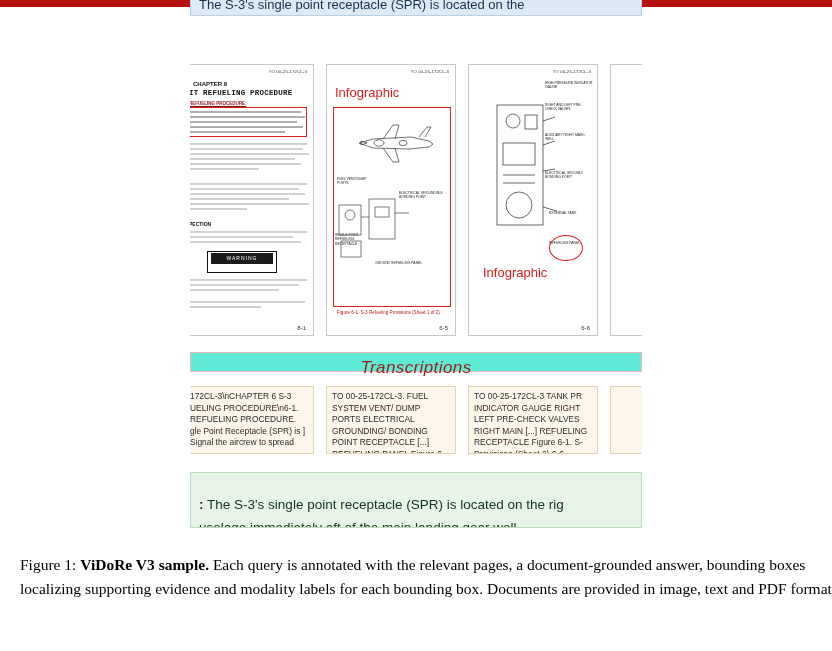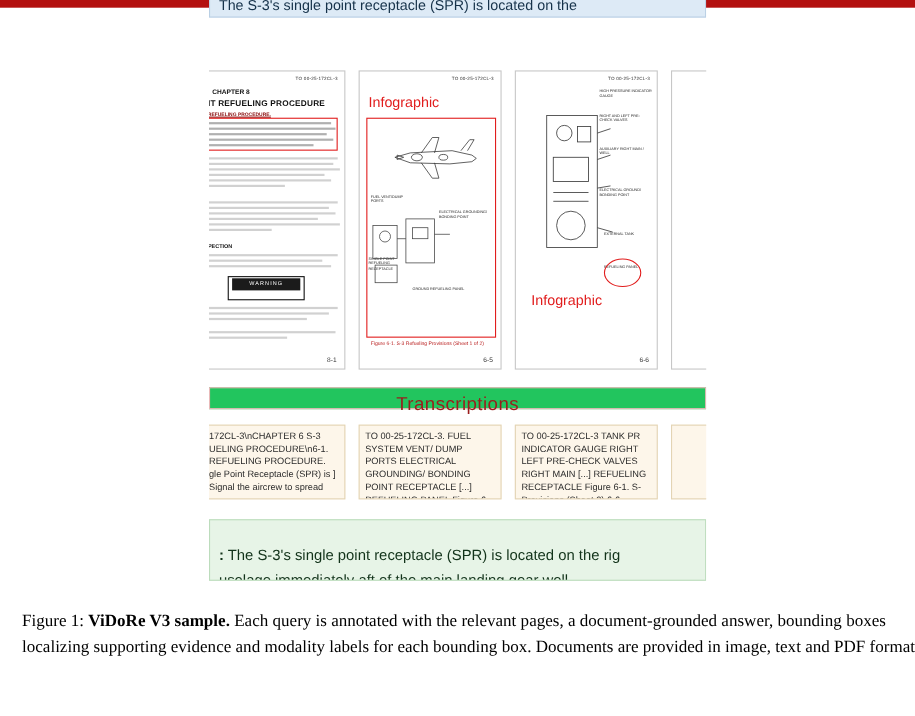--- a/index.html
+++ b/index.html
@@ -63,21 +63,21 @@
     color: #9b1c1c;
     font-size: 17px;
     font-family: "Liberation Sans", sans-serif;
     letter-spacing: 0.4px;
   }
   #banner-pages {
     left: 0px; top: 28px; width: 452px; height: 32px; line-height: 30px;
   }
   #banner-transcriptions {
     left: 0px; top: 352px; width: 452px; height: 20px; line-height: 30px;
-    background: #22c55e; border-color: #e9b9b9;
+    background: #5eead4; border-color: #e9b9b9; font-style: italic;
   }
 
   
   .pages-row {
     position: absolute;
     left: 0px;
     top: 64px;
     width: 452px;
     height: 280px;
   }
@@ -115,21 +115,21 @@
   }
 
   
   .p1-chapter {
     position: absolute; left: 8px; top: 16px;
     font-size: 6px; font-family: "Liberation Sans", sans-serif; color: #111;
     font-weight: bold;
   }
   .p1-title {
     position: absolute; left: 4px; top: 24px;
-    font-size: 7.5px; font-family: Liberation Sans, sans-serif; color: #111;
+    font-size: 7.5px; font-family: Liberation Mono, monospace; color: #111;
     font-weight: bold; letter-spacing: 0.2px;
   }
   .p1-sub {
     position: absolute; left: 4px; top: 36px;
     font-size: 4.5px; font-family: "Liberation Sans", sans-serif; color: #8a0d0d;
     text-decoration: underline; font-weight: bold;
   }
   .p1-red-box {
     position: absolute; left: 2px; top: 42px; width: 120px; height: 30px;
     border: 1.4px solid #e11d1d; box-sizing: border-box;

